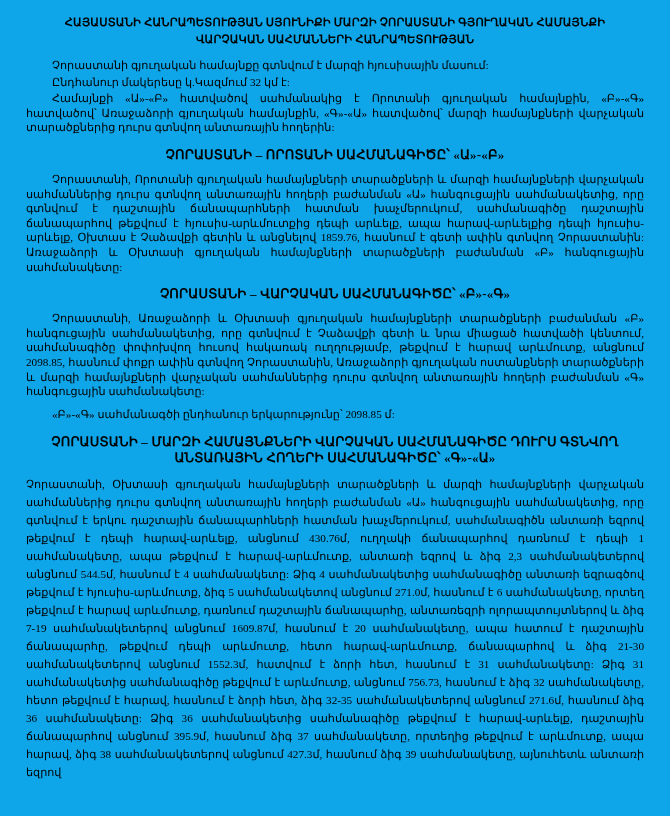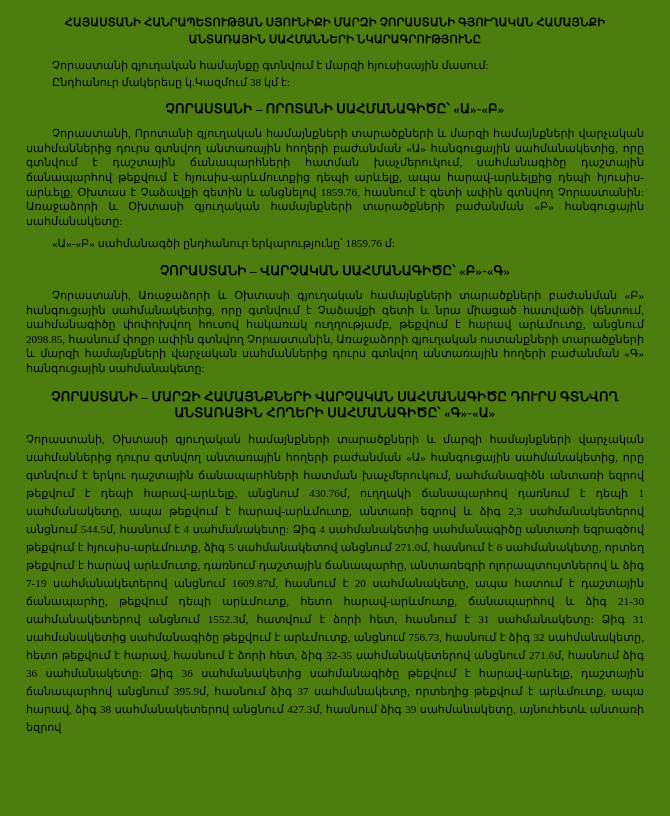--- a/index.html
+++ b/index.html
@@ -4,21 +4,21 @@
 <style>
   html, body {
     margin: 0;
     padding: 0;
     background: #ffffff;
   }
   .page {
     position: relative;
     width: 670px;
     height: 816px;
-    background: #4d7c0f;
+    background: #0ea5e9;
     overflow: hidden;
     font-family: "Liberation Serif", serif;
     color: #000000;
   }
   .inner {
     padding: 14px 26px 0 26px;
   }
   .doc-title {
     text-align: center;
     font-size: 11.3px;
@@ -69,37 +69,38 @@
   }
 </style>
 </head>
 <body>
 
 <div class="page">
   <div class="inner">
 
     <div class="doc-title">
       <span class="line">ՀԱՅԱՍՏԱՆԻ ՀԱՆՐԱՊԵՏՈՒԹՅԱՆ ՍՅՈՒՆԻՔԻ ՄԱՐԶԻ  ՉՈՐԱՍՏԱՆԻ  ԳՅՈՒՂԱԿԱՆ ՀԱՄԱՅՆՔԻ</span>
-      <span class="line">ԱՆՏԱՌԱՅԻՆ ՍԱՀՄԱՆՆԵՐԻ ՆԿԱՐԱԳՐՈՒԹՅՈՒՆԸ</span>
+      <span class="line">ՎԱՐՉԱԿԱՆ ՍԱՀՄԱՆՆԵՐԻ ՀԱՆՐԱՊԵՏՈՒԹՅԱՆ</span>
     </div>
 
     <div class="block">
       <p class="para">Չորաստանի գյուղական համայնքը գտնվում է մարզի հյուսիսային մասում:</p>
-      <p class="para">Ընդհանուր մակերեսը կ.Կազմում  38 կմ է:</p>
+      <p class="para">Ընդհանուր մակերեսը կ.Կազմում  32 կմ է:</p>
+      <p class="para">Համայնքի «Ա»-«Բ» հատվածով սահմանակից է Որոտանի գյուղական համայնքին, «Բ»-«Գ» հատվածով՝ Առաջաձորի գյուղական համայնքին, «Գ»-«Ա» հատվածով՝ մարզի համայնքների վարչական տարածքներից դուրս գտնվող  անտառային հողերին:</p>
     </div>
 
     <h2 class="section">ՉՈՐԱՍՏԱՆԻ – ՈՐՈՏԱՆԻ  ՍԱՀՄԱՆԱԳԻԾԸ՝  «Ա»-«Բ»</h2>
     <div class="block">
       <p class="para">Չորաստանի, Որոտանի գյուղական համայնքների տարածքների և մարզի համայնքների վարչական սահմաններից դուրս գտնվող անտառային հողերի բաժանման «Ա» հանգուցային սահմանակետից, որը գտնվում է դաշտային ճանապարհների հատման խաչմերուկում, սահմանագիծը դաշտային ճանապարհով թեքվում է հյուսիս-արևմուտքից դեպի արևելք, ապա հարավ-արևելքից դեպի հյուսիս-արևելք, Օխտաս է Չաձավքի գետին և անցնելով 1859.76, հասնում է գետի ափին գտնվող Չորաստանին: Առաջաձորի և Օխտասի գյուղական համայնքների տարածքների բաժանման «Բ» հանգուցային սահմանակետը:</p>
-      <p class="quote-line">«Ա»-«Բ» սահմանագծի  ընդհանուր երկարությունը՝  1859.76 մ:</p>
     </div>
 
     <h2 class="section">ՉՈՐԱՍՏԱՆԻ – ՎԱՐՉԱԿԱՆ  ՍԱՀՄԱՆԱԳԻԾԸ՝  «Բ»-«Գ»</h2>
     <div class="block">
       <p class="para">Չորաստանի, Առաջաձորի և Օխտասի գյուղական համայնքների տարածքների բաժանման «Բ» հանգուցային սահմանակետից, որը գտնվում է Չաձավքի գետի և նրա միացած հատվածի կենտում, սահմանագիծը փոփոխվող հուսով հակառակ ուղղությամբ, թեքվում է հարավ արևմուտք, անցնում 2098.85, հասնում փոքր ափին գտնվող Չորաստանին, Առաջաձորի գյուղական ոստանքների տարածքների և մարզի համայնքների վարչական սահմաններից դուրս գտնվող անտառային հողերի բաժանման «Գ» հանգուցային սահմանակետը:</p>
+      <p class="quote-line">«Բ»-«Գ» սահմանագծի ընդհանուր երկարությունը՝  2098.85 մ:</p>
     </div>
 
     <h2 class="section two-line">
       <span class="line">ՉՈՐԱՍՏԱՆԻ – ՄԱՐԶԻ ՀԱՄԱՅՆՔՆԵՐԻ ՎԱՐՉԱԿԱՆ ՍԱՀՄԱՆԱԳԻԾԸ ԴՈՒՐՍ ԳՏՆՎՈՂ</span>
       <span class="line">ԱՆՏԱՌԱՅԻՆ ՀՈՂԵՐԻ ՍԱՀՄԱՆԱԳԻԾԸ՝  «Գ»-«Ա»</span>
     </h2>
     <div class="block long-block">
       <p class="para noindent tight">Չորաստանի, Օխտասի գյուղական համայնքների տարածքների և մարզի համայնքների վարչական սահմաններից դուրս գտնվող անտառային հողերի բաժանման «Ա» հանգուցային սահմանակետից, որը գտնվում է երկու դաշտային ճանապարհների հատման խաչմերուկում, սահմանագիծն անտառի եզրով թեքվում է դեպի հարավ-արևելք, անցնում 430.76մ, ուղղակի ճանապարհով դառնում է դեպի 1 սահմանակետը, ապա թեքվում է հարավ-արևմուտք, անտառի եզրով և ձիգ 2,3 սահմանակետերով անցնում 544.5մ, հասնում է 4 սահմանակետը: Ձիգ 4 սահմանակետից սահմանագիծը անտառի եզրագծով թեքվում է հյուսիս-արևմուտք, ձիգ 5 սահմանակետով անցնում 271.0մ, հասնում է 6 սահմանակետը, որտեղ թեքվում է հարավ արևմուտք, դառնում դաշտային ճանապարհը, անտառեզրի ոլորապտույտներով և ձիգ 7-19 սահմանակետերով անցնում 1609.87մ, հասնում է 20 սահմանակետը, ապա հատում է դաշտային ճանապարհը, թեքվում դեպի արևմուտք, հետո հարավ-արևմուտք, ճանապարհով և ձիգ 21-30 սահմանակետերով անցնում 1552.3մ, հատվում է ձորի հետ, հասնում է 31 սահմանակետը:  Ձիգ 31 սահմանակետից սահմանագիծը թեքվում է արևմուտք, անցնում 756.73, հասնում է ձիգ 32 սահմանակետը, հետո թեքվում է հարավ, հասնում է ձորի հետ, ձիգ 32-35 սահմանակետերով անցնում 271.6մ, հասնում ձիգ 36 սահմանակետը: Ձիգ 36 սահմանակետից սահմանագիծը թեքվում է հարավ-արևելք, դաշտային ճանապարհով անցնում 395.9մ, հասնում ձիգ 37 սահմանակետը, որտեղից թեքվում է արևմուտք, ապա հարավ, ձիգ 38 սահմանակետերով անցնում 427.3մ, հասնում ձիգ 39 սահմանակետը, այնուհետև անտառի եզրով</p>
     </div>
 

